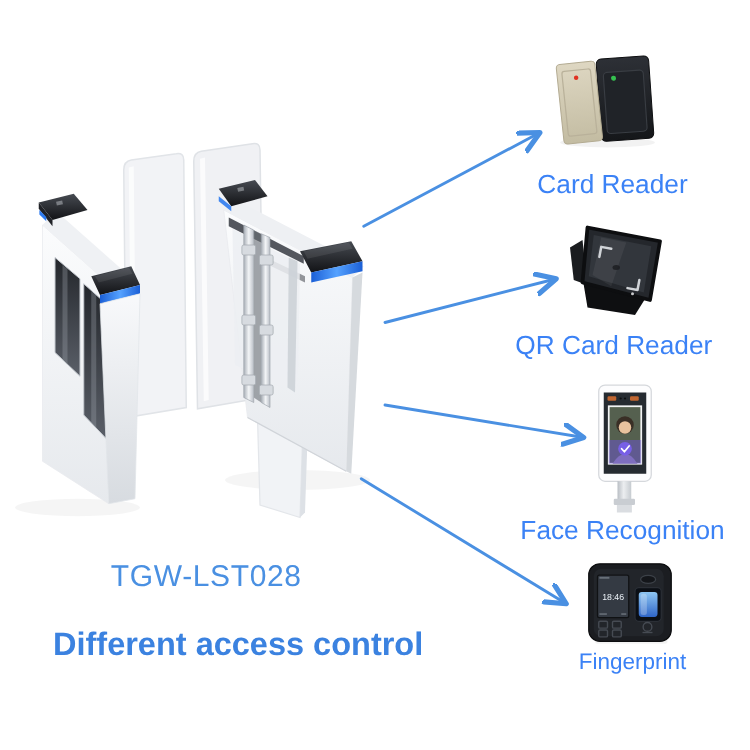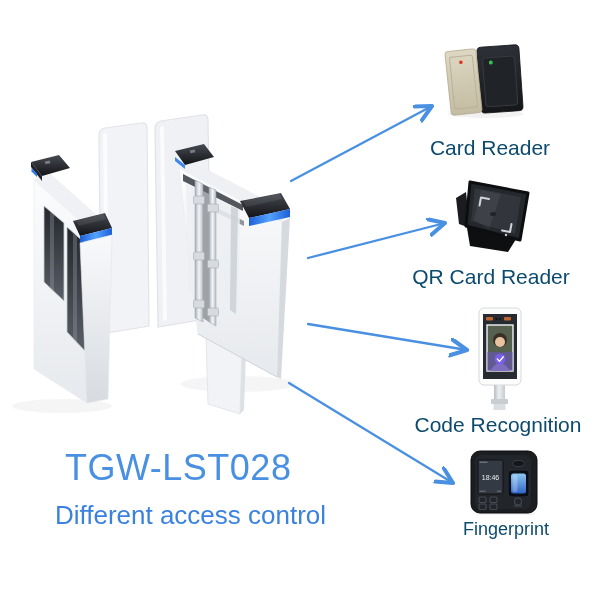--- a/index.html
+++ b/index.html
@@ -2,34 +2,34 @@
 <html><head>
 <meta charset="utf-8">
 <style>
   html,body{margin:0;padding:0;background:#ffffff;}
   #canvas{
     position:relative;width:600px;height:600px;background:#ffffff;overflow:hidden;
     font-family:"Liberation Sans",sans-serif;
   }
   #scene{position:absolute;left:0;top:0;}
   .lbl{
-    position:absolute;text-align:center;color:#0c4a6e;font-size:21px;line-height:1.1;
+    position:absolute;text-align:center;color:#3b82f6;font-size:21px;line-height:1.1;
     font-family:"Liberation Sans",sans-serif;font-weight:400;white-space:nowrap;
   }
   #lbl-card{left:400px;top:136px;width:180px;}
   #lbl-qr{left:395px;top:265px;width:192px;}
   #lbl-face{left:403px;top:413px;width:190px;}
   #lbl-fp{left:411px;top:520px;width:190px;font-size:18px;}
   #model-text{
     position:absolute;left:65px;top:449px;width:200px;text-align:center;
-    color:#4a90e2;font-size:36px;letter-spacing:0.5px;line-height:1.05;white-space:nowrap;
+    color:#4a90e2;font-size:24px;letter-spacing:0.5px;line-height:1.05;white-space:nowrap;
   }
   #caption-text{
     position:absolute;left:28px;top:502px;width:325px;text-align:center;
-    color:#3b82e0;font-size:26px;font-weight:400;line-height:1.05;white-space:nowrap;
+    color:#3b82e0;font-size:26px;font-weight:700;line-height:1.05;white-space:nowrap;
   }
 </style>
 </head>
 <body>
 
 <div id="canvas">
 
   <svg id="scene" width="600" height="600" viewBox="0 0 600 600">
     <defs>
       <linearGradient id="gSide" x1="0" y1="0" x2="0" y2="1">
@@ -234,18 +234,18 @@
         <rect x="490" y="497" width="7" height="5.5" rx="1"></rect>
         <rect x="490" y="504" width="7" height="5.5" rx="1"></rect>
         <circle cx="518" cy="501.5" r="3.5"></circle>
         <path d="M514,506 l8,0"></path>
       </g>
     </g>
   </svg>
 
   <div class="lbl" id="lbl-card">Card Reader</div>
   <div class="lbl" id="lbl-qr">QR Card Reader</div>
-  <div class="lbl" id="lbl-face">Code Recognition</div>
+  <div class="lbl" id="lbl-face">Face Recognition</div>
   <div class="lbl" id="lbl-fp">Fingerprint</div>
 
   <div id="model-text">TGW-LST028</div>
   <div id="caption-text">Different access control</div>
 </div>
 
 </body></html>

